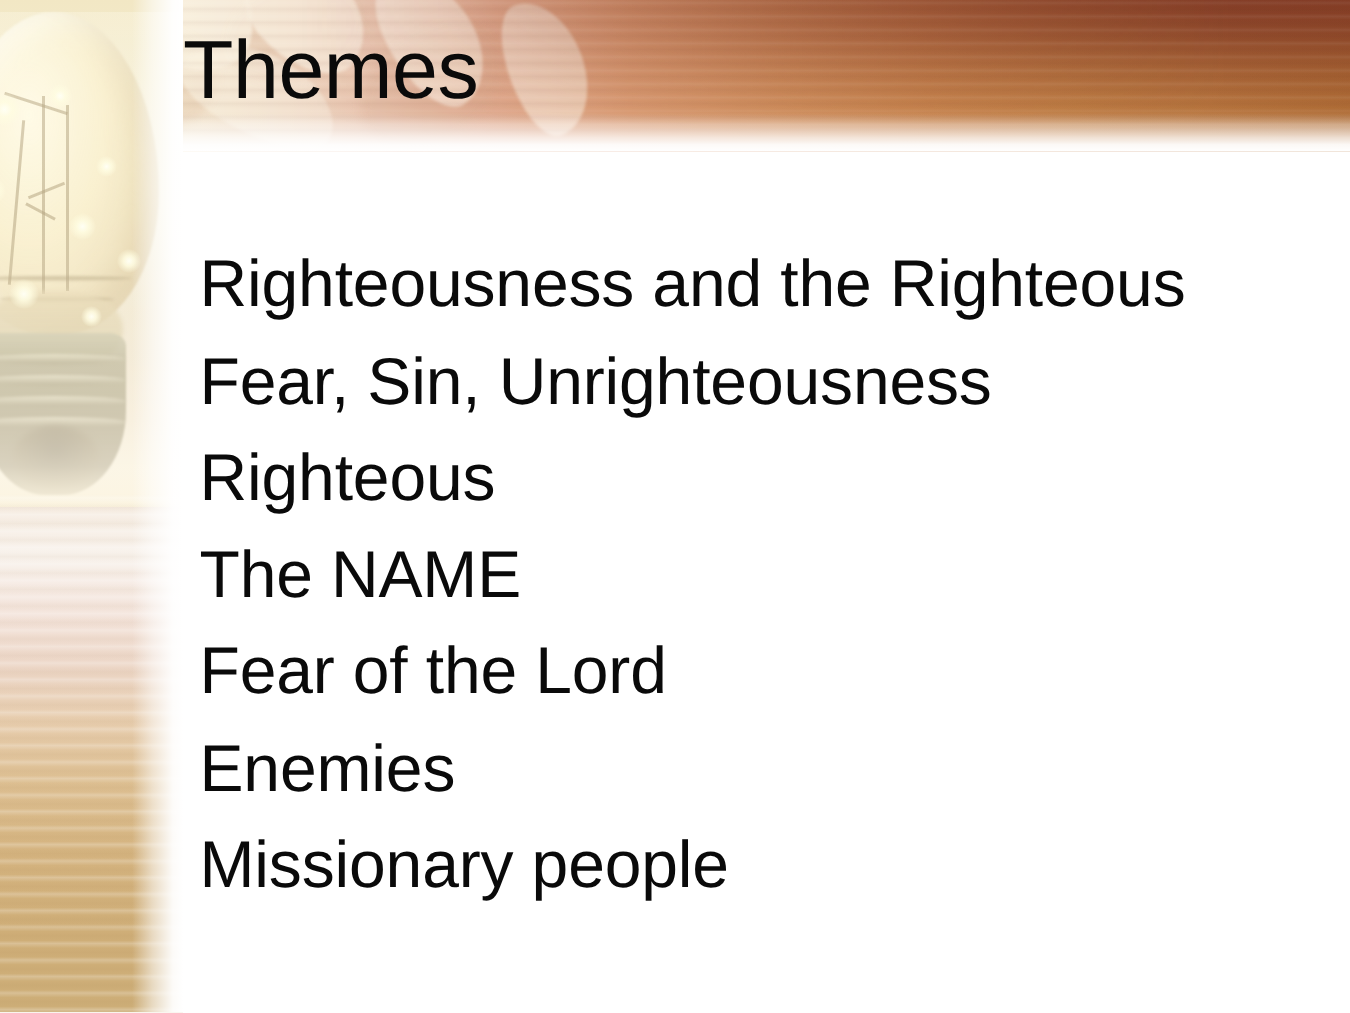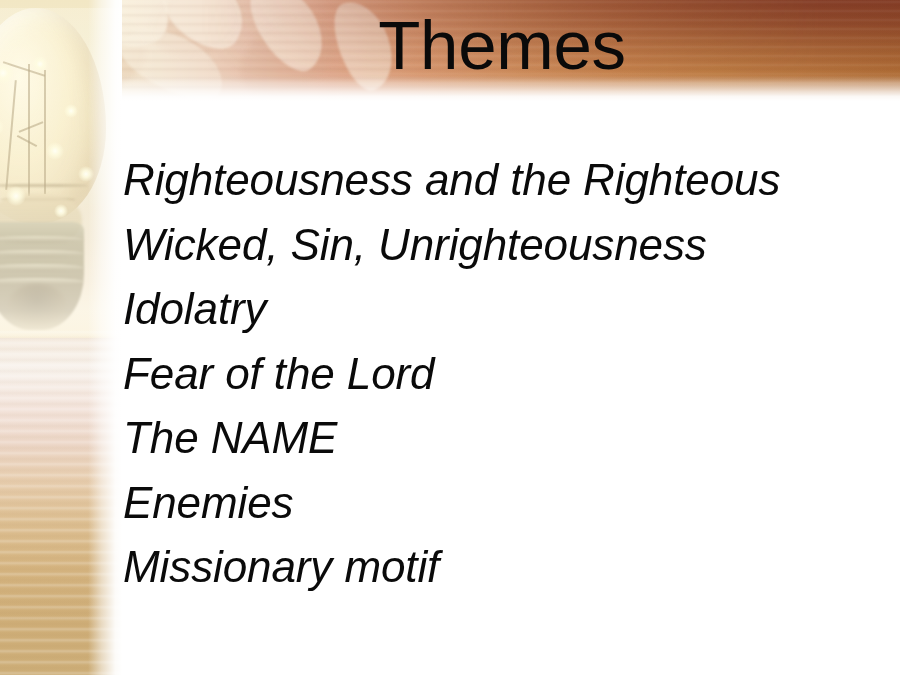--- a/index.html
+++ b/index.html
@@ -285,39 +285,38 @@
       rgba(255,251,235,0.72) 92%,
       rgba(252,245,225,0.92) 100%);
   }
 
   
   .slide-title {
     position: absolute;
     left: 122px;
     top: 12px;
     width: 760px;
-    text-align: center;
-    font-size: 69px;
+    text-align: left;
+    font-size: 55px;
     line-height: 68px;
     font-weight: 400;
     color: #0a0a0a;
     letter-spacing: -0.3px;
     white-space: nowrap;
   }
 
   
   .body-list {
     position: absolute;
     left: 123px;
     top: 148px;
     width: 740px;
-    margin: 0;
+    margin: 10px;
     padding: 0;
     list-style: none;
-    font-style: italic;
   }
   .body-list li {
     height: 64.5px;
     line-height: 64.5px;
     font-size: 44px;
     font-weight: 400;
     color: #0a0a0a;
     letter-spacing: -0.1px;
     white-space: nowrap;
   }
@@ -383,21 +382,21 @@
     </div>
 
     <div class="sidebar-streaks"></div>
     <div class="sidebar-fade"></div>
   </div>
 
   <div class="slide-title">Themes</div>
 
   <ul class="body-list">
     <li>Righteousness and the Righteous</li>
-    <li>Wicked, Sin, Unrighteousness</li>
-    <li>Idolatry</li>
+    <li>Fear, Sin, Unrighteousness</li>
+    <li>Righteous</li>
+    <li>The NAME</li>
     <li>Fear of the Lord</li>
-    <li>The NAME</li>
     <li>Enemies</li>
-    <li>Missionary motif</li>
+    <li>Missionary people</li>
   </ul>
 
 </div>
 
 </body></html>

